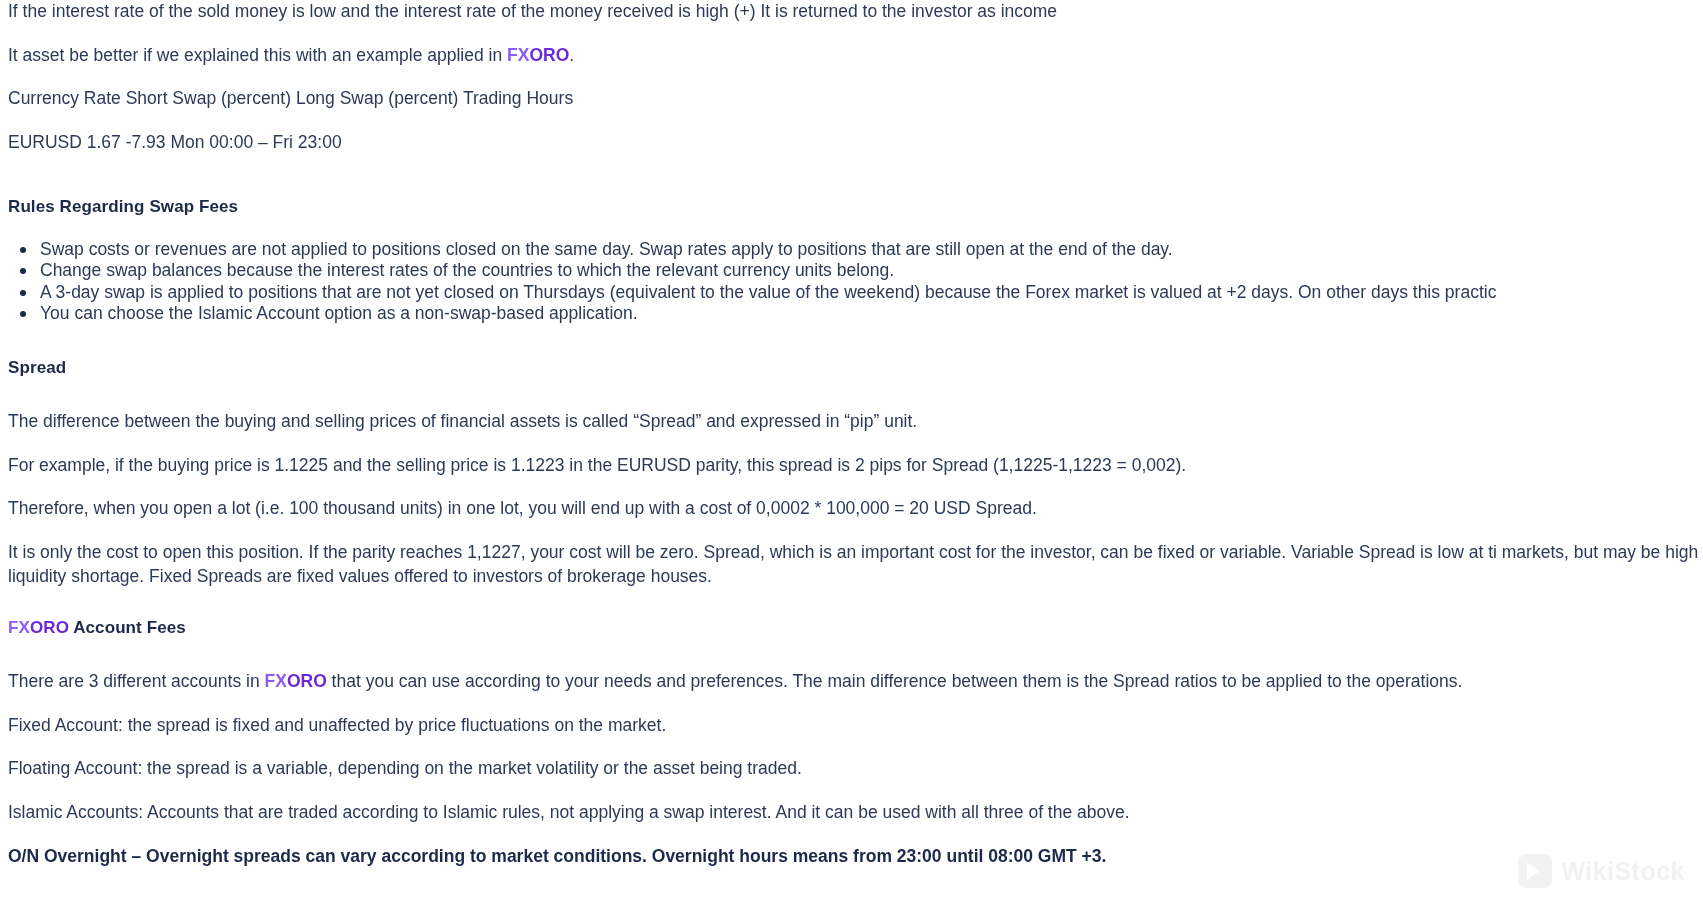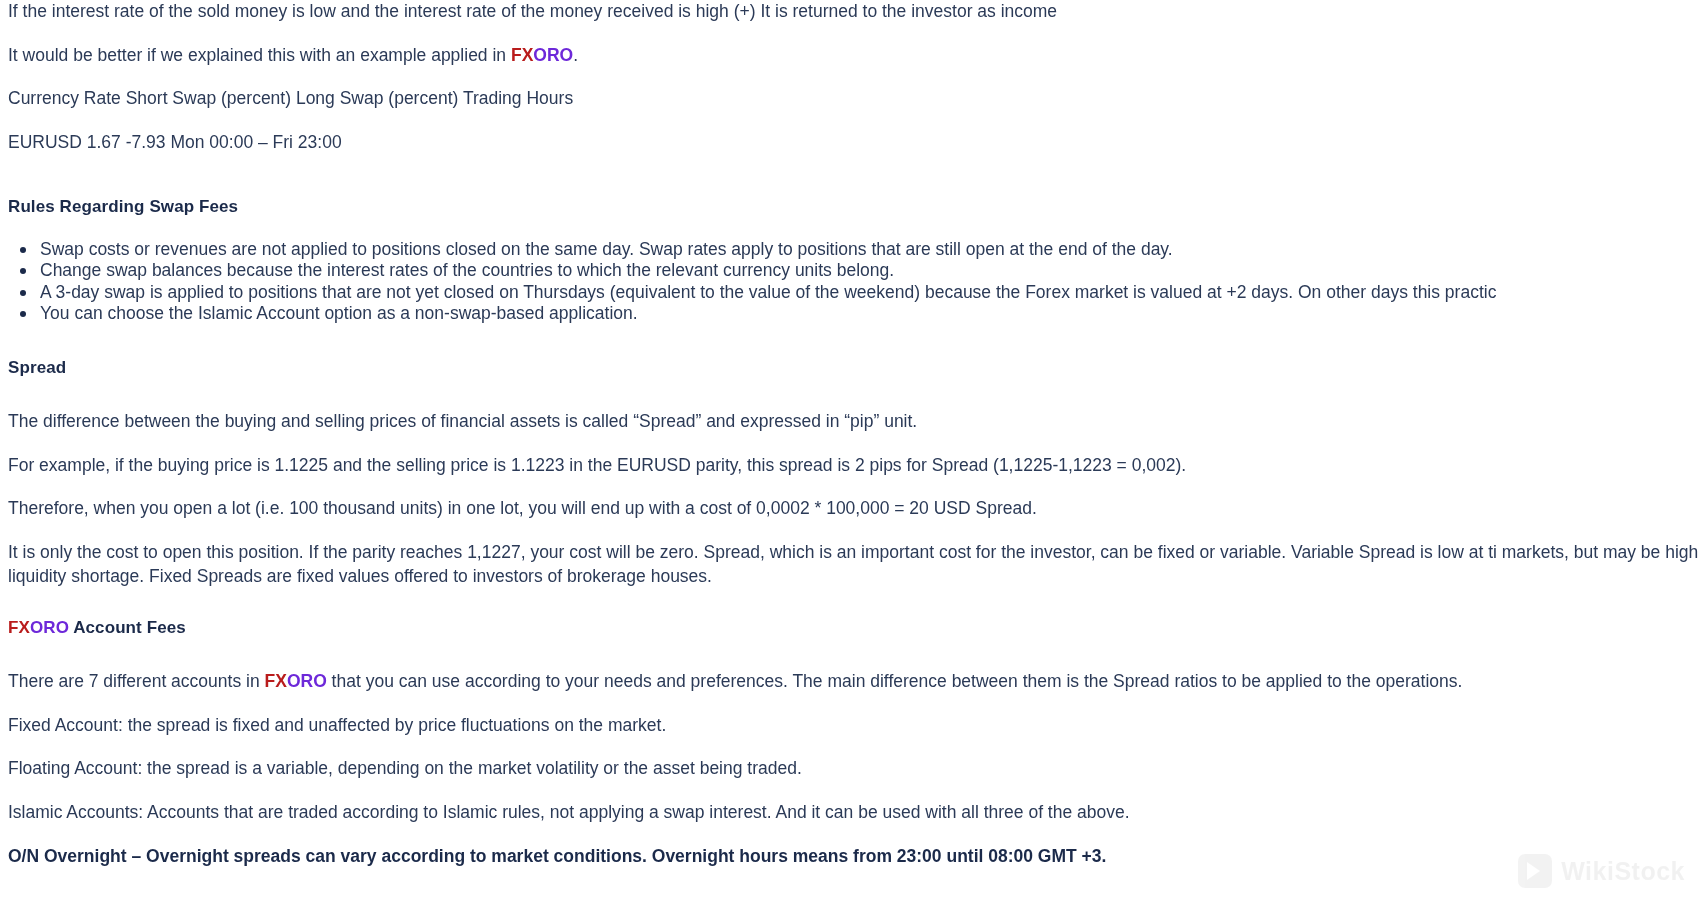--- a/index.html
+++ b/index.html
@@ -45,21 +45,21 @@
   }
   h3.section-title {
     font-size: 17px;
     font-weight: bold;
     color: #1b2a4a;
     margin: 0 0 22px 0;
     letter-spacing: 0.1px;
   }
   .brand-fx {
     font-weight: bold;
-    color: #b91c1c;
+    color: #8b5cf6;
   }
   .brand-oro {
     font-weight: bold;
     color: #6d28d9;
   }
   ul.rules {
     margin: 0 0 24px 0;
     padding: 0 0 0 32px;
     list-style: none;
   }
@@ -128,21 +128,21 @@
   }
 </style>
 </head>
 <body>
 
 <div class="page">
   <div class="content">
 
     <p class="para first">If the interest rate of the sold money is low and the interest rate of the money received is high (+) It is returned to the investor as income</p>
 
-    <p class="para"><span>It would be better if we explained this with an example applied in </span><span class="brand-fx">FX</span><span class="brand-oro">ORO</span><span>.</span></p>
+    <p class="para"><span>It asset be better if we explained this with an example applied in </span><span class="brand-fx">FX</span><span class="brand-oro">ORO</span><span>.</span></p>
 
     <p class="para">Currency Rate Short Swap (percent) Long Swap (percent) Trading Hours</p>
 
     <p class="para">EURUSD 1.67 -7.93 Mon 00:00 – Fri 23:00</p>
 
     <div class="spacer-md"></div>
 
     <h3 class="section-title">Rules Regarding Swap Fees</h3>
 
     <ul class="rules">
@@ -165,21 +165,21 @@
     <p class="para">Therefore, when you open a lot (i.e. 100 thousand units) in one lot, you will end up with a cost of 0,0002 * 100,000 = 20 USD Spread.</p>
 
     <p class="para wrap">It is only the cost to open this position. If the parity reaches 1,1227, your cost will be zero. Spread, which is an important cost for the investor, can be fixed or variable. Variable Spread is low at ti markets, but may be high in liquidity shortage. Fixed Spreads are fixed values offered to investors of brokerage houses.</p>
 
     <div class="spacer-sm"></div>
 
     <h3 class="section-title"><span class="brand-fx">FX</span><span class="brand-oro">ORO</span><span> Account Fees</span></h3>
 
     <div class="spacer-sm"></div>
 
-    <p class="para"><span>There are 7 different accounts in </span><span class="brand-fx">FX</span><span class="brand-oro">ORO</span><span> that you can use according to your needs and preferences. The main difference between them is the Spread ratios to be applied to the operations.</span></p>
+    <p class="para"><span>There are 3 different accounts in </span><span class="brand-fx">FX</span><span class="brand-oro">ORO</span><span> that you can use according to your needs and preferences. The main difference between them is the Spread ratios to be applied to the operations.</span></p>
 
     <p class="para">Fixed Account: the spread is fixed and unaffected by price fluctuations on the market.</p>
 
     <p class="para">Floating Account: the spread is a variable, depending on the market volatility or the asset being traded.</p>
 
     <p class="para">Islamic Accounts: Accounts that are traded according to Islamic rules, not applying a swap interest. And it can be used with all three of the above.</p>
 
     <p class="bold-line">O/N Overnight – Overnight spreads can vary according to market conditions. Overnight hours means from 23:00 until 08:00 GMT +3.</p>
 
   </div>

